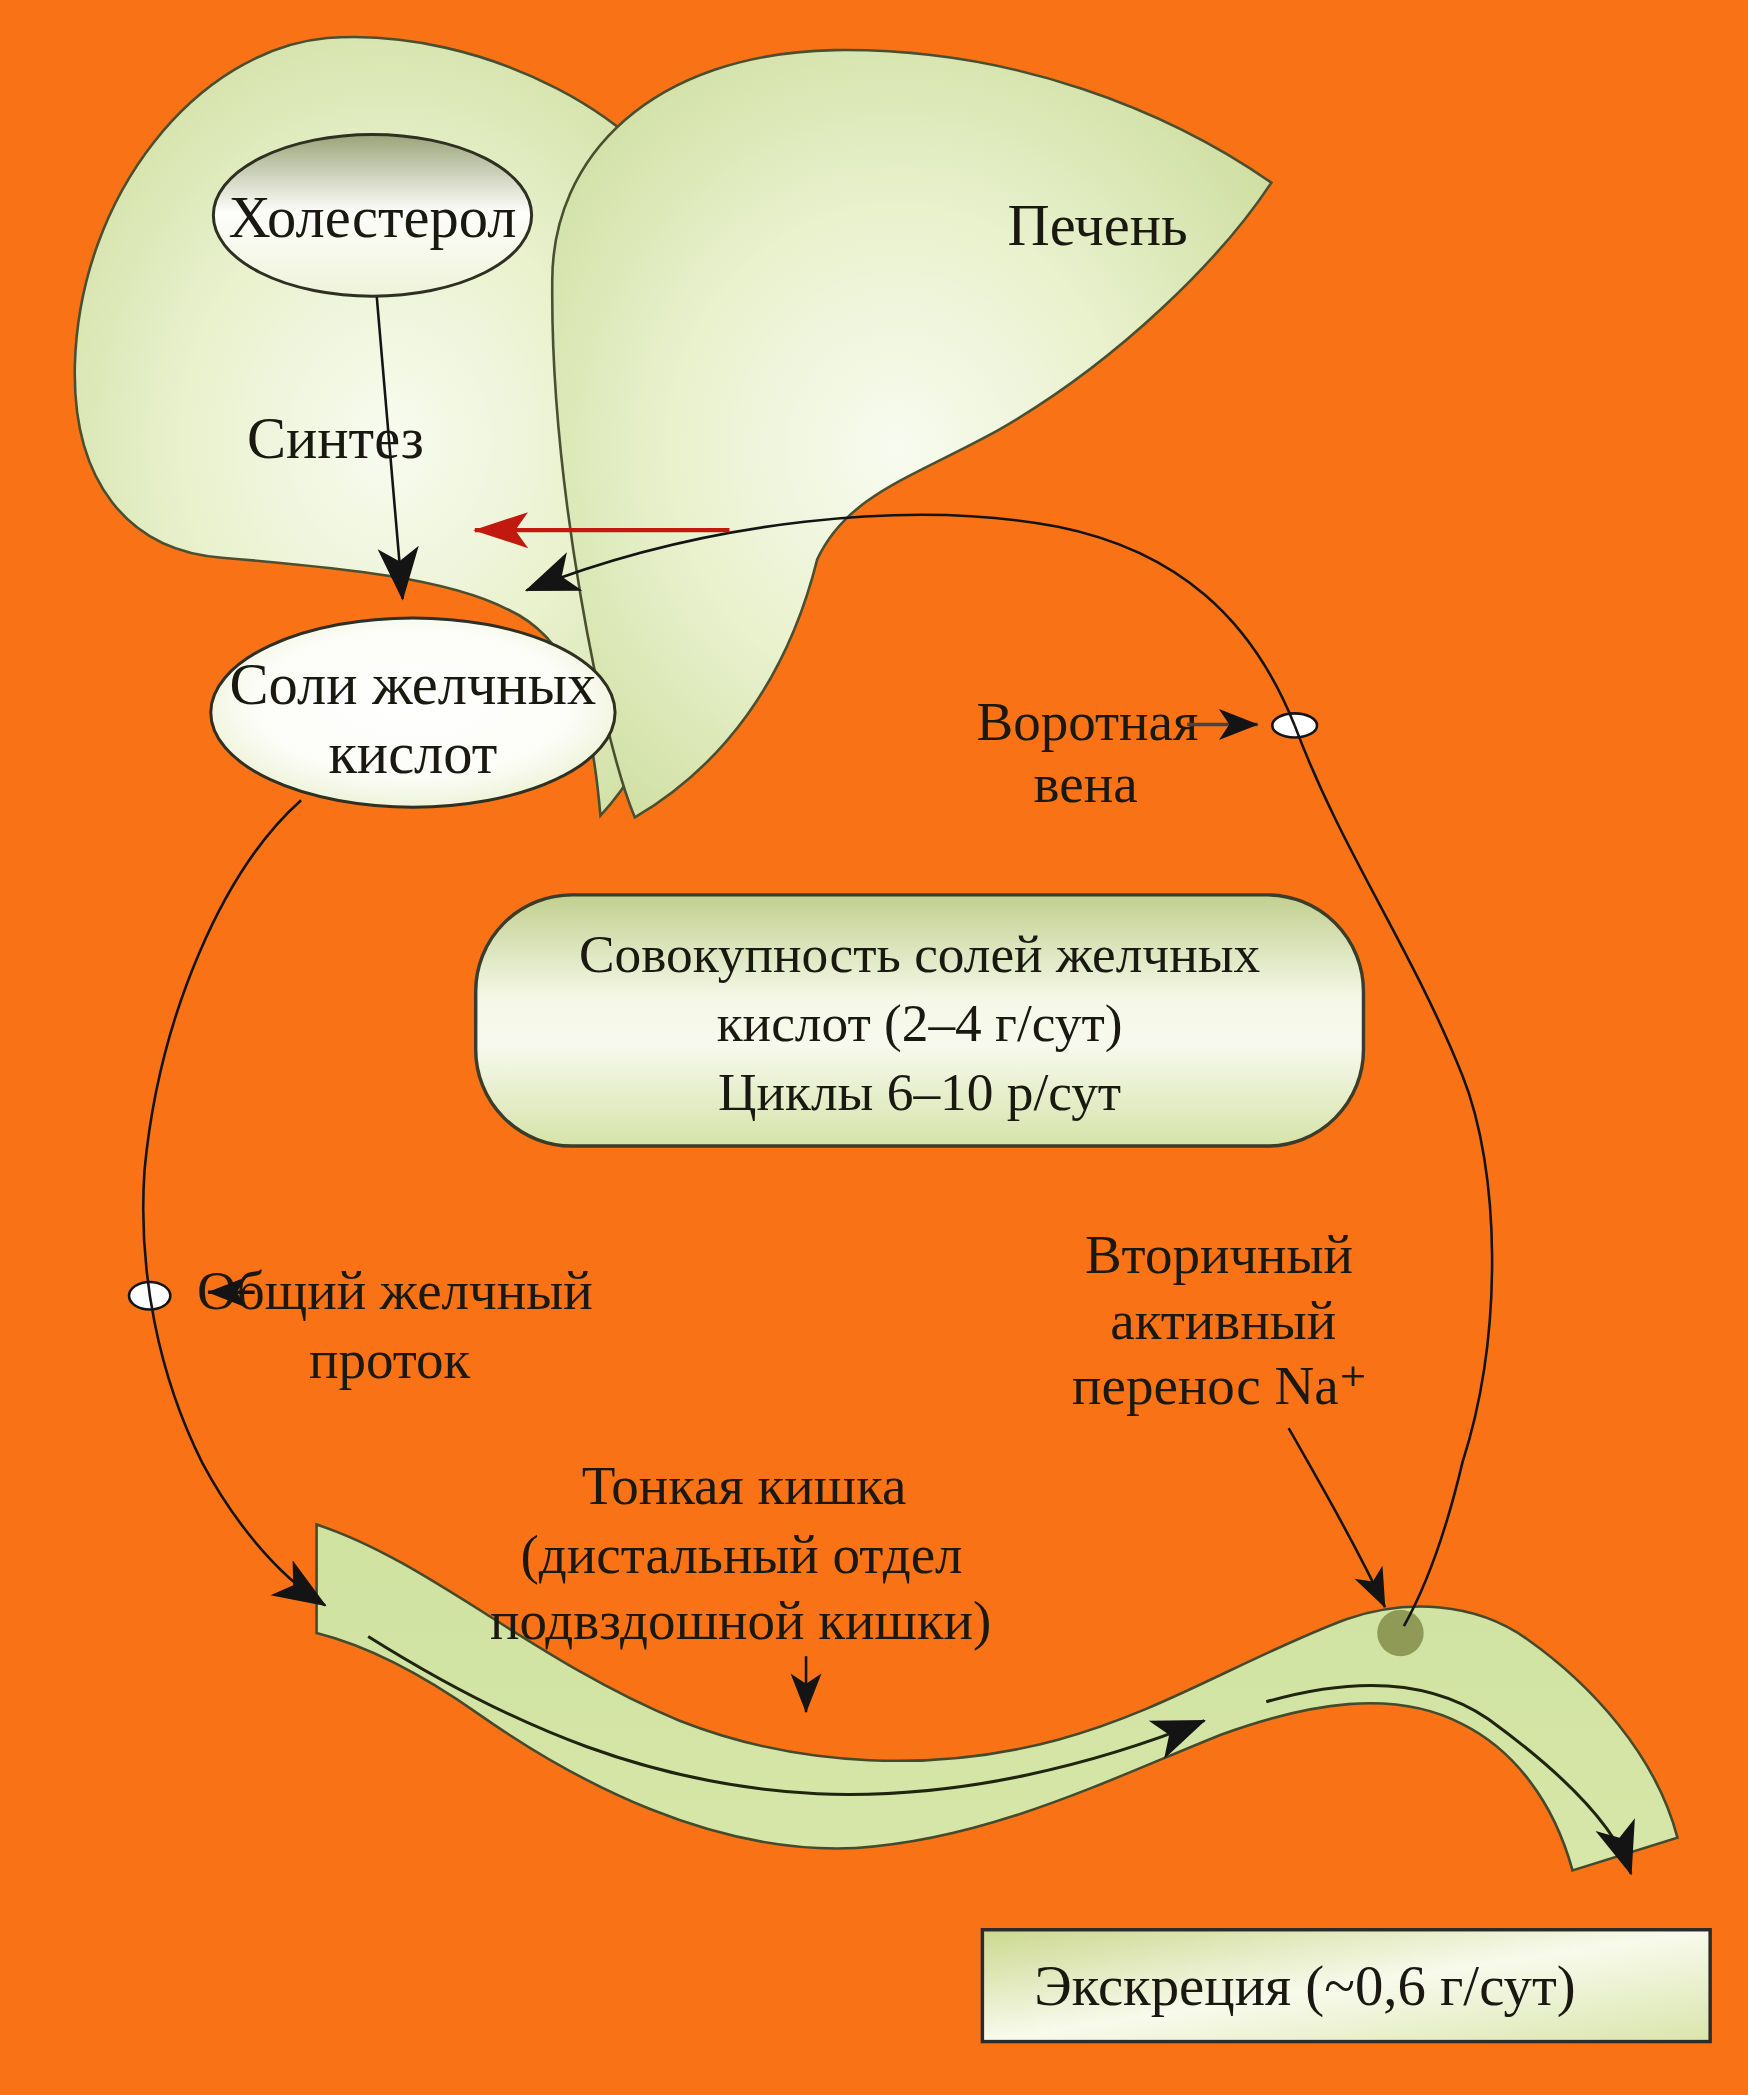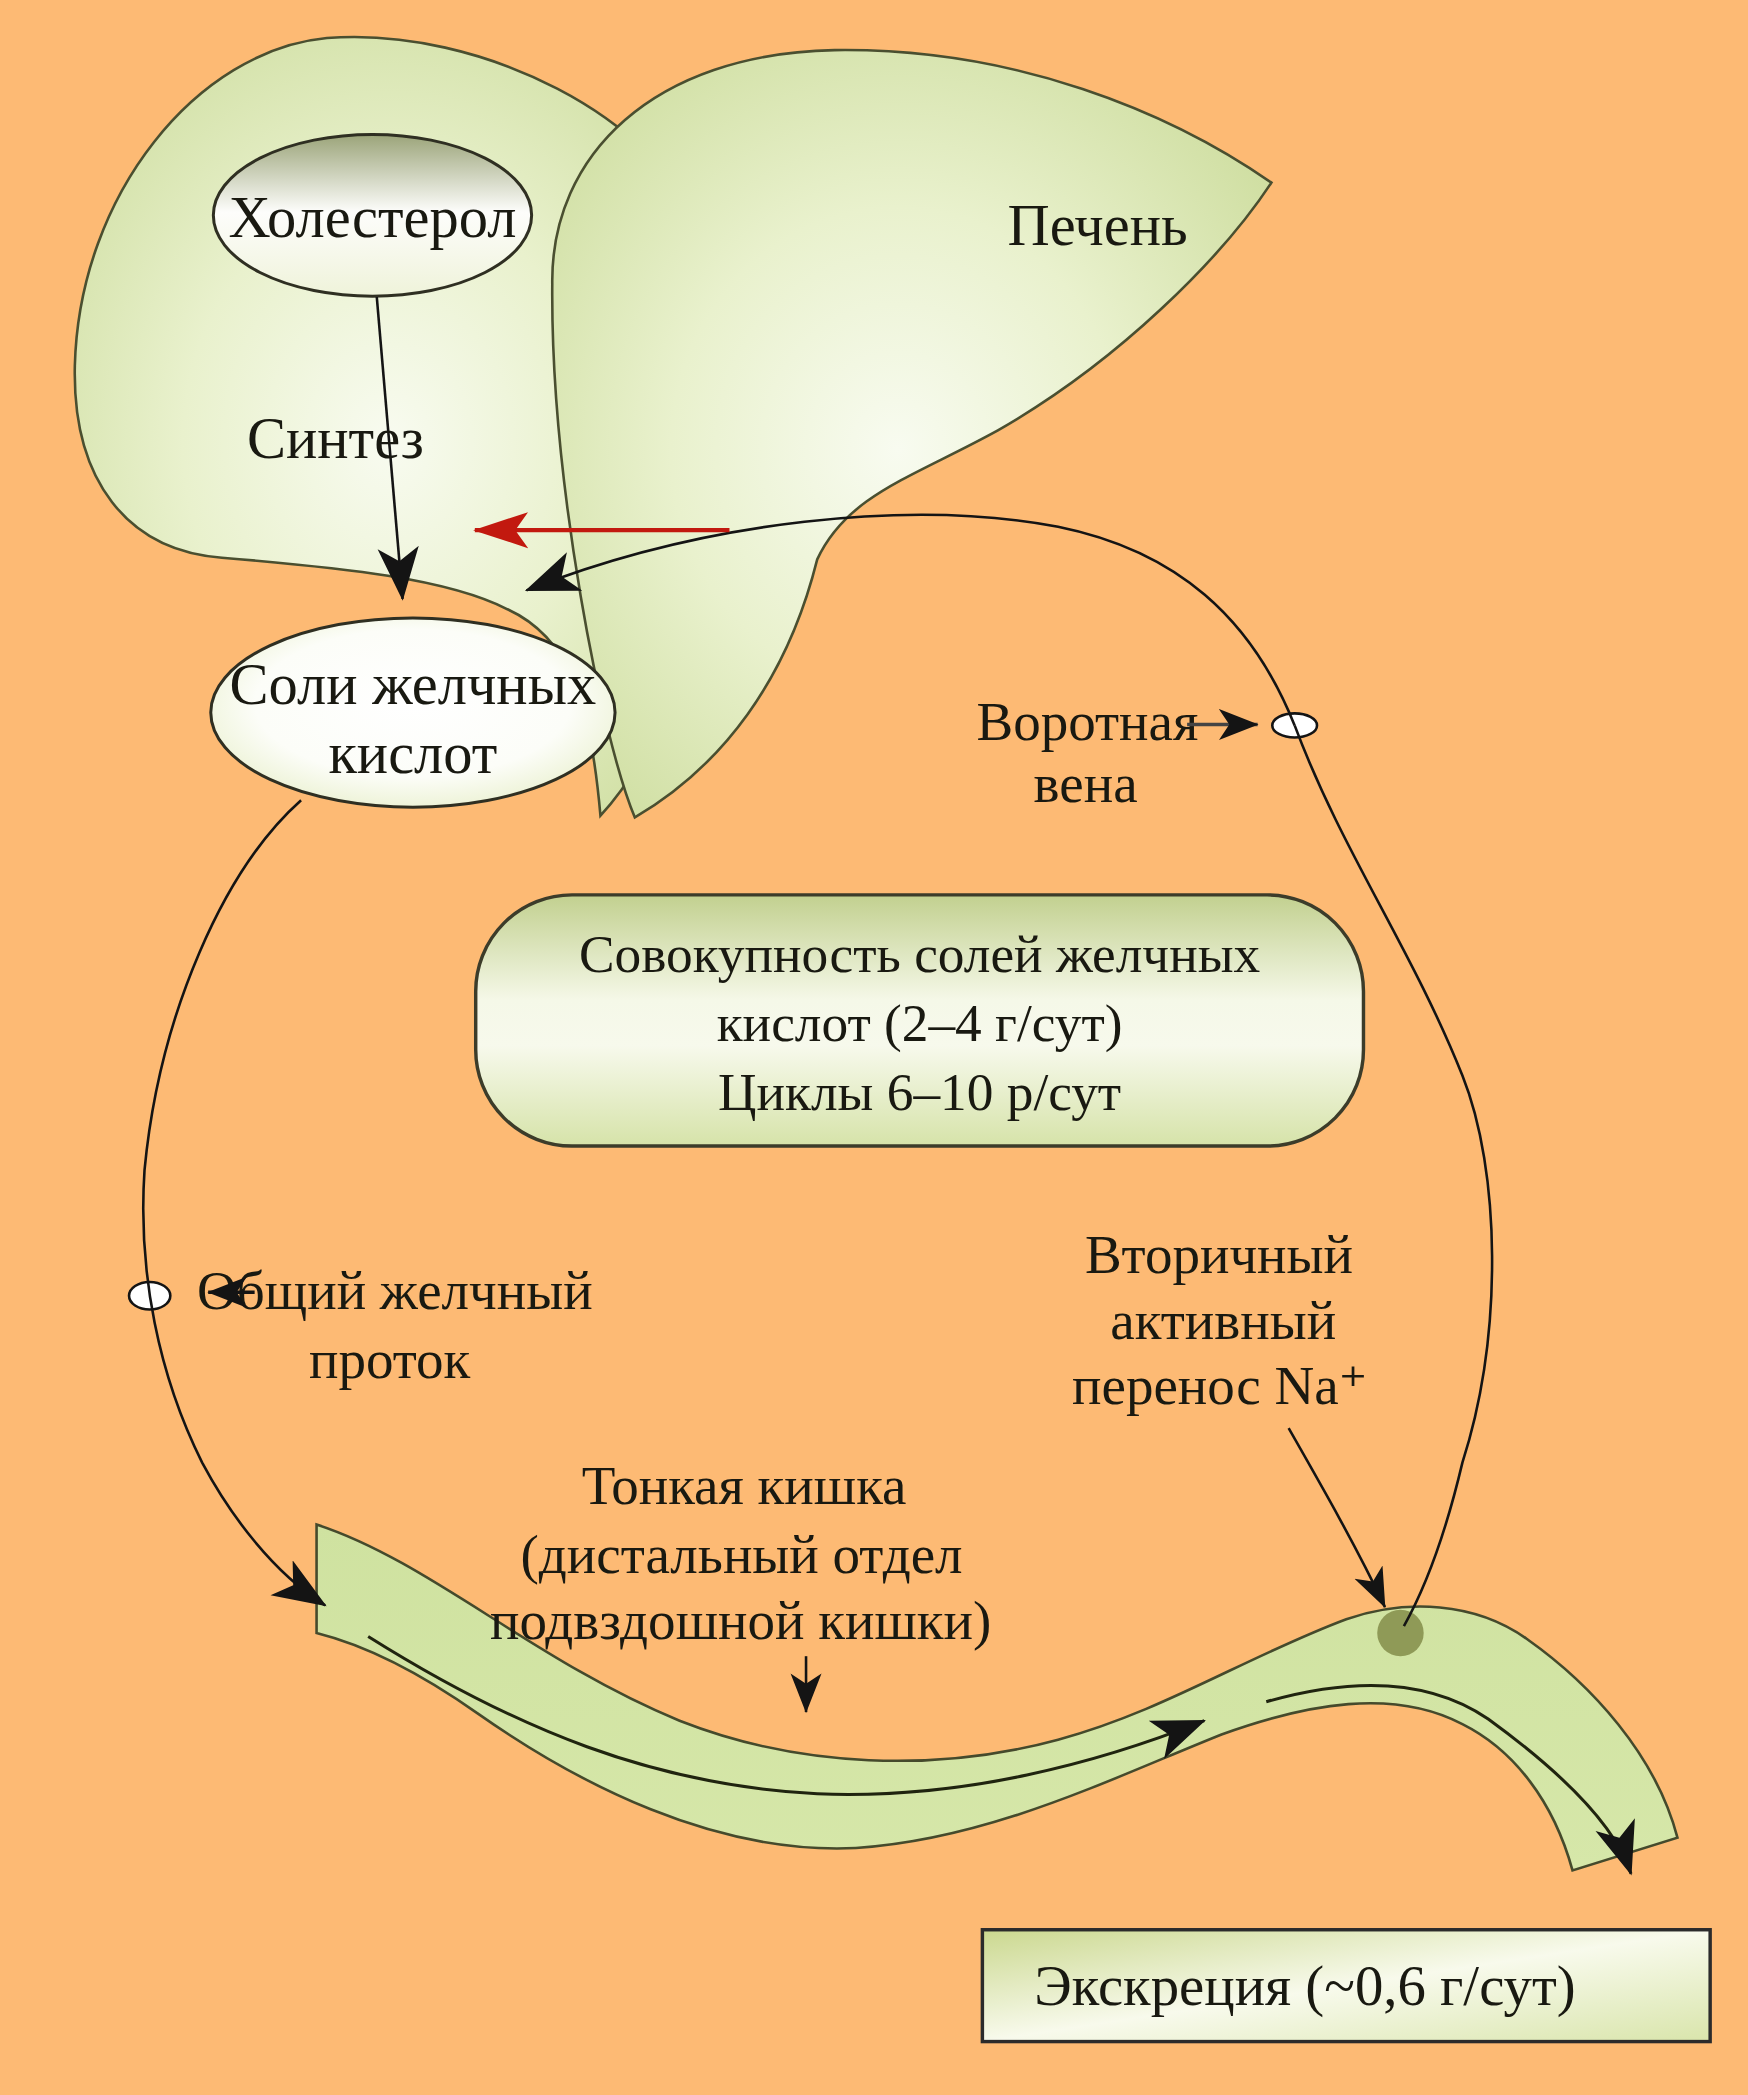--- a/index.html
+++ b/index.html
@@ -1,16 +1,16 @@
 <!DOCTYPE html>
 <html style="font-size:13.8px"><head>
 <meta charset="utf-8">
 <style>
   html,body{margin:0;padding:0;background:#ffffff;}
-  .stage{width:1748px;height:2096px;position:relative;background:#fdba74;overflow:hidden;}
+  .stage{width:1748px;height:2096px;position:relative;background:#f97316;overflow:hidden;}
   svg{display:block;}
   text{font-family:"Liberation Serif","DejaVu Serif",serif;fill:#191911;}
   .lbl{font-size:64px;}
   .lbl-big{font-size:68px;}
   .boxtxt{font-size:62px;}
   .excrtxt{font-size:66px;}
 </style>
 </head>
 <body>
 

